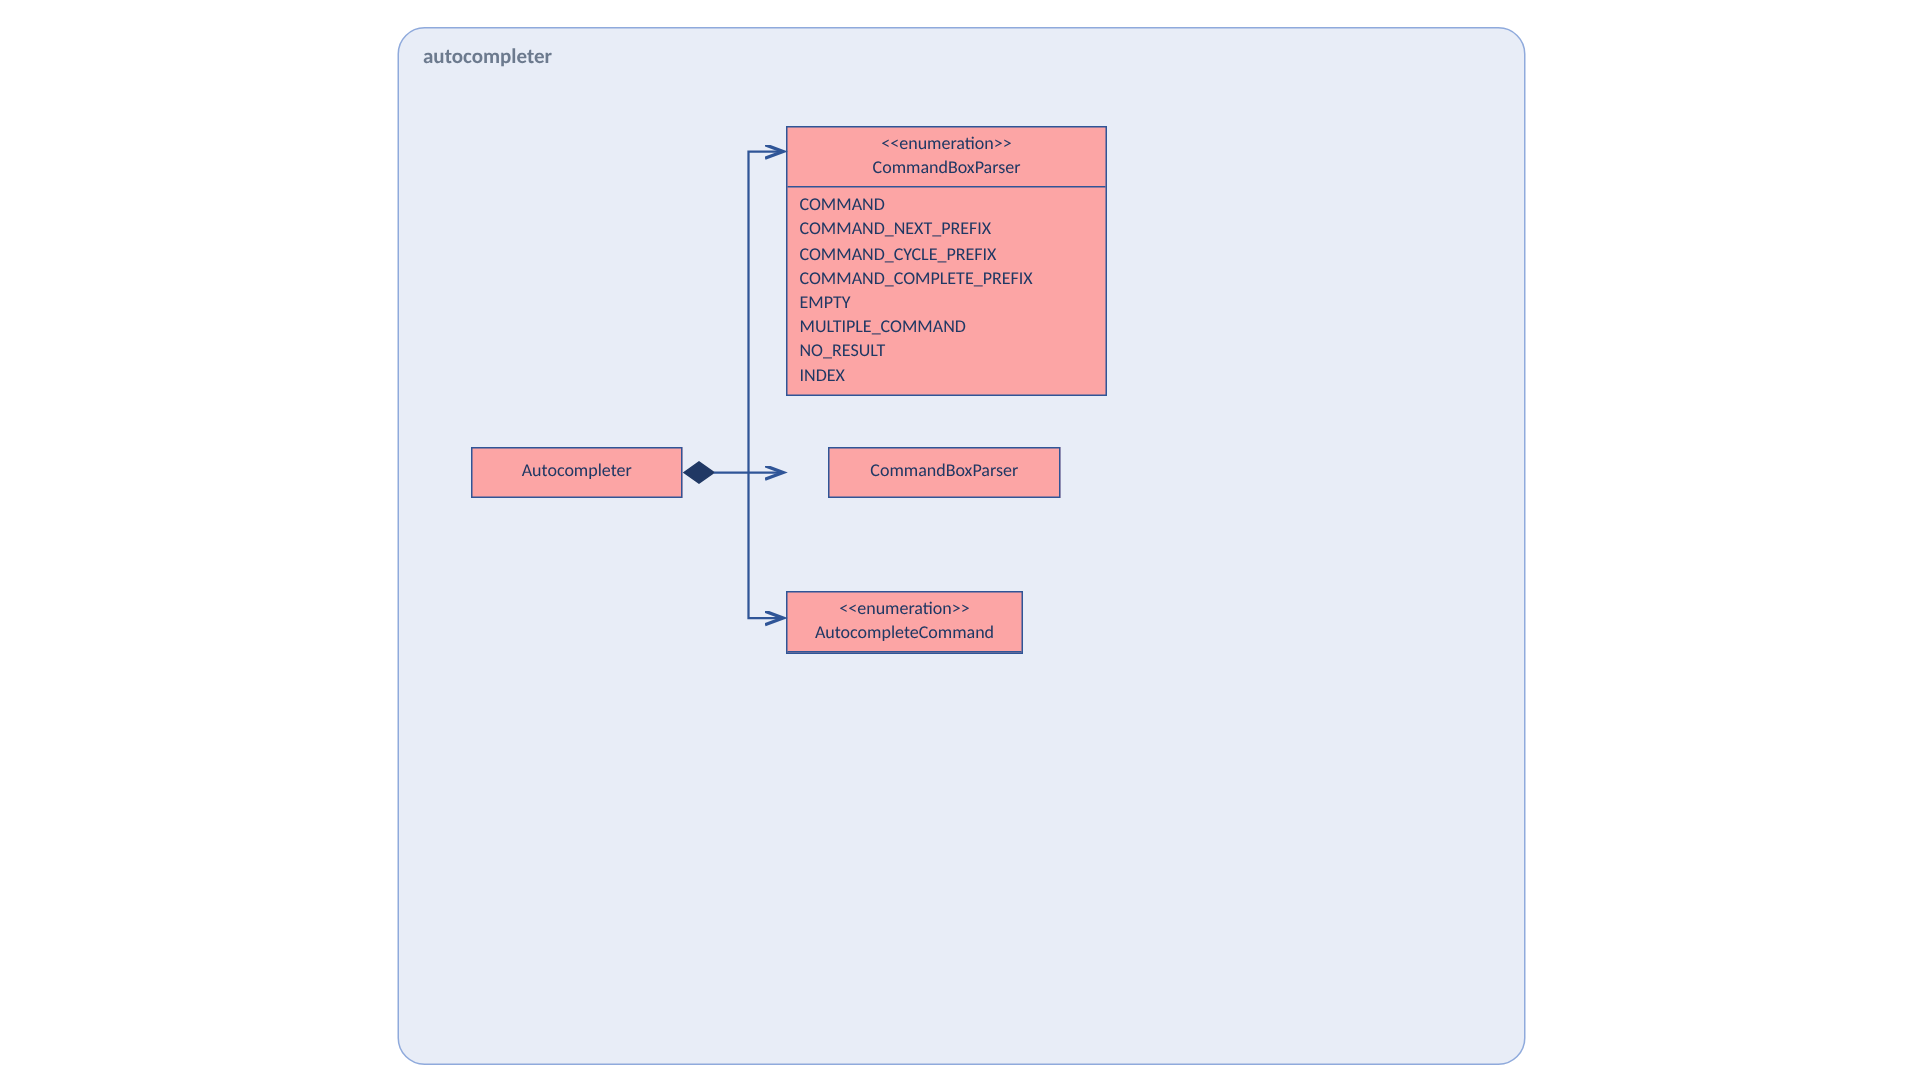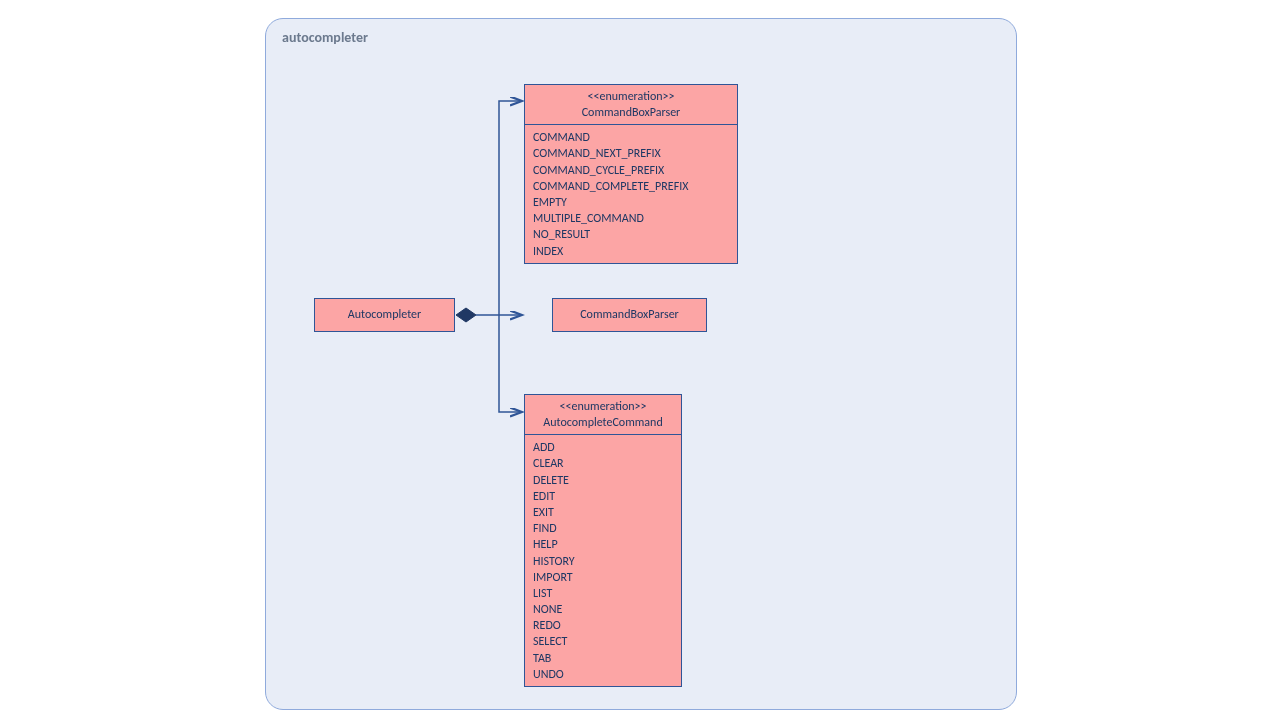--- a/index.html
+++ b/index.html
@@ -88,37 +88,20 @@
   <div class="hdr noborder" style="padding:8px 6px;">
     <span>CommandBoxParser</span>
   </div>
 </div>
 
 <div class="cls" style="left:524px; top:394px; width:158px;">
   <div class="hdr">
     <div>&lt;&lt;enumeration&gt;&gt;</div>
     <div>AutocompleteCommand</div>
   </div>
-  <div class="body">
-    <div>ADD</div>
-    <div>CLEAR</div>
-    <div>DELETE</div>
-    <div>EDIT</div>
-    <div>EXIT</div>
-    <div>FIND</div>
-    <div>HELP</div>
-    <div>HISTORY</div>
-    <div>IMPORT</div>
-    <div>LIST</div>
-    <div>NONE</div>
-    <div>REDO</div>
-    <div>SELECT</div>
-    <div>TAB</div>
-    <div>UNDO</div>
-  </div>
 </div>
 
 <svg class="overlay" width="1280" height="720">
   <defs>
     <marker id="arrow" markerWidth="10" markerHeight="10" refX="8" refY="3" orient="auto">
       <path d="M0,0 L8,3 L0,6" fill="none" stroke="#2F5597" stroke-width="1.5"></path>
     </marker>
   </defs>
 
   <polygon points="456,315 466,308 476,315 466,322" fill="#203864" stroke="#203864"></polygon>

